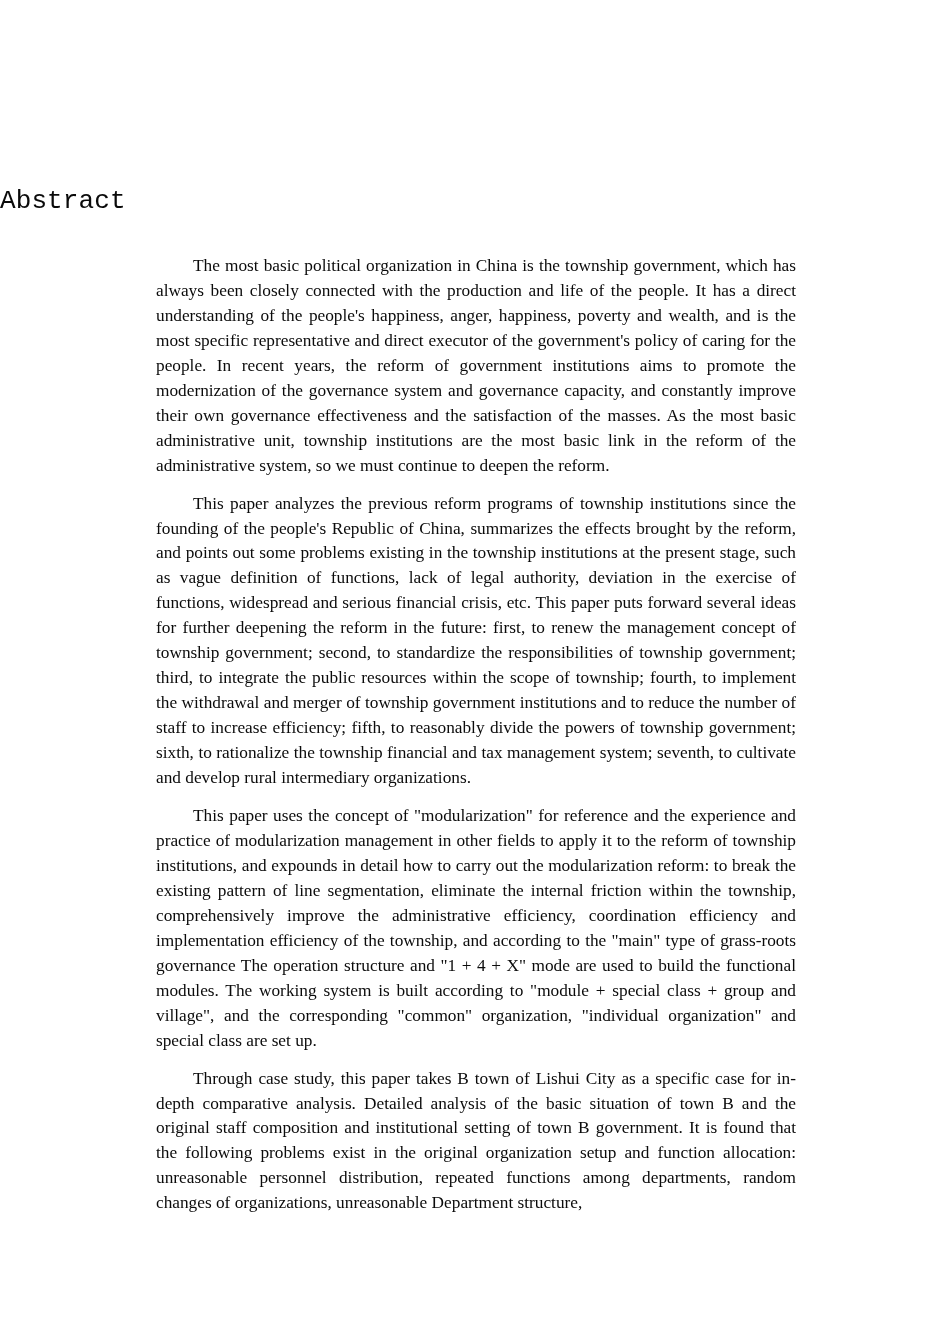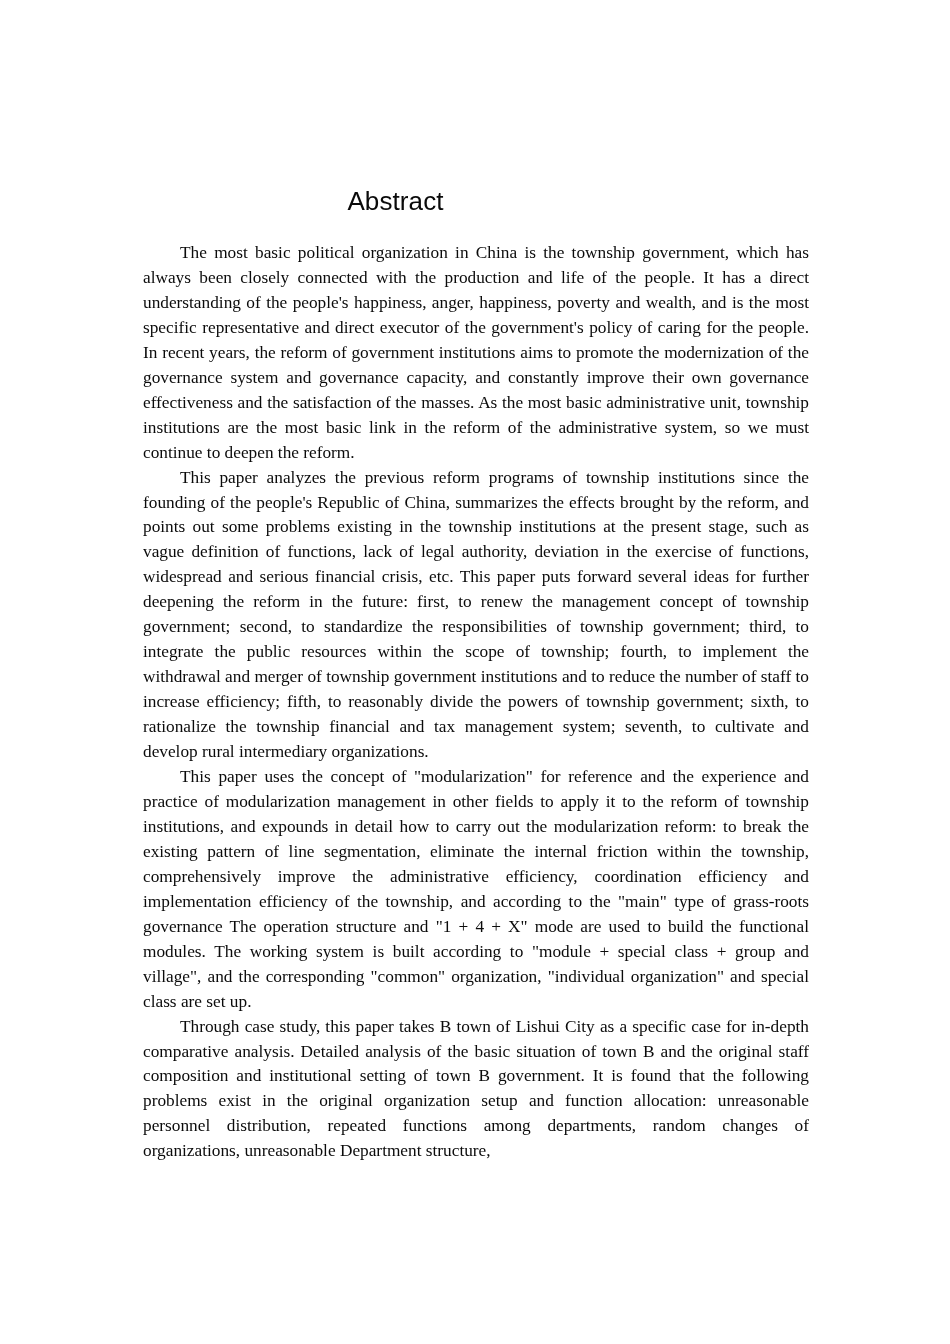--- a/index.html
+++ b/index.html
@@ -26,39 +26,39 @@
     height: 1344px;
     background: #ffffff;
   }
 
   
   .doc-title {
     position: absolute;
     left: 0;
     top: 168px;
     width: 791px;
-    text-align: center;
-    font-family: Liberation Sans, sans-serif;
+    text-align: left;
+    font-family: Liberation Mono, monospace;
     font-size: 26px;
     line-height: 32px;
     font-weight: 400;
     letter-spacing: 0.1px;
     color: #0a0a0a;
   }
 
   
   .body-block {
     position: absolute;
     left: 143px;
     top: 241px;
     width: 666px;
   }
 
   .para {
-    margin: 0;
+    margin: 13px;
     padding: 0;
     text-indent: 37px;
     text-align: justify;
     text-justify: inter-word;
     font-size: 17.3px;
     line-height: 24.95px;
     color: #0b0b0b;
     hyphens: none;
     -webkit-hyphens: none;
   }

